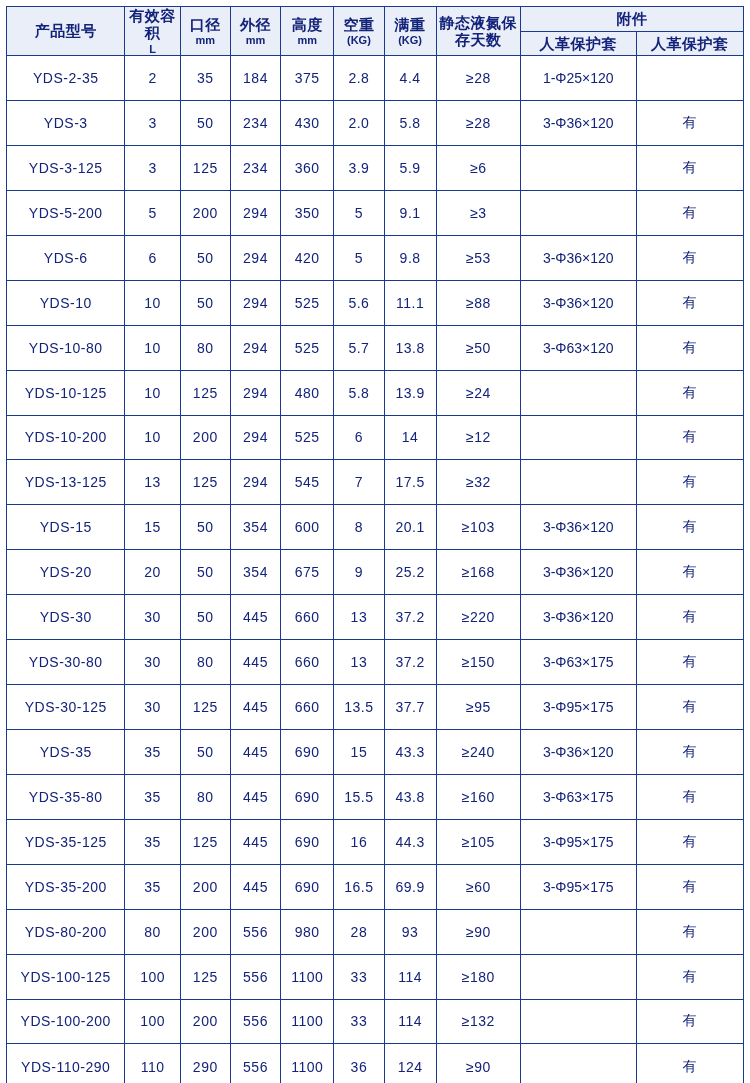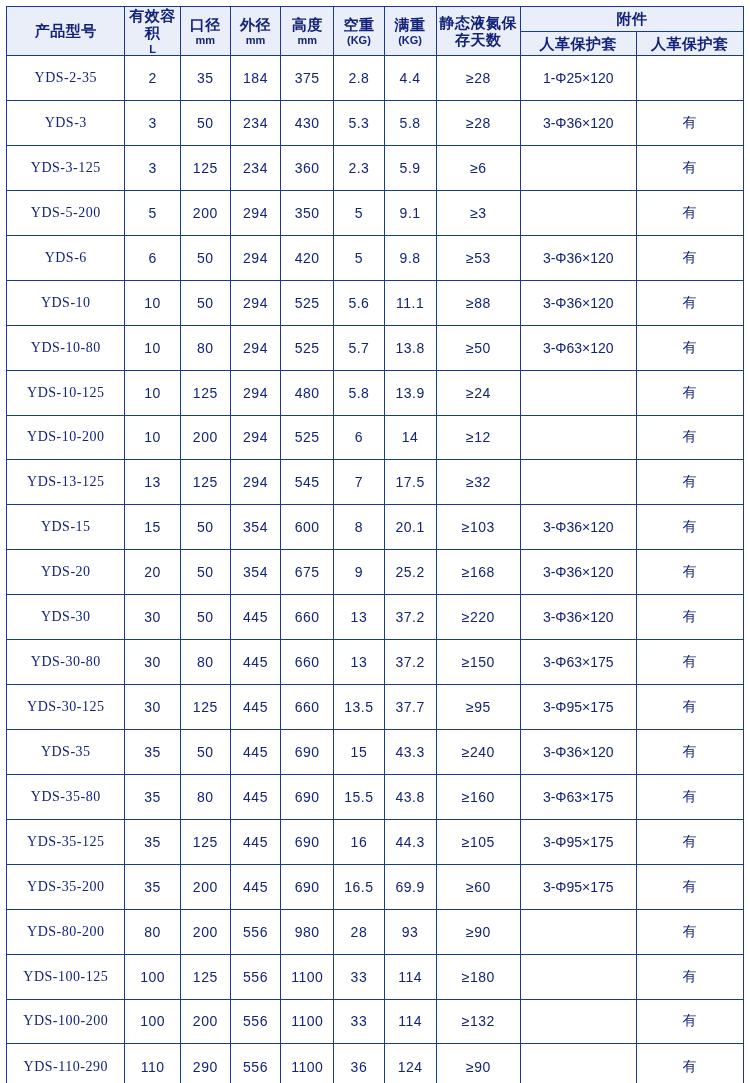--- a/index.html
+++ b/index.html
@@ -49,21 +49,20 @@
   }
   tbody td {
     background: #ffffff;
     font-size: 14px;
     height: 43px;
     letter-spacing: 0.5px;
   }
   tbody td.model {
     font-size: 14px;
     letter-spacing: 0.5px;
-    font-family: Liberation Serif, serif;
   }
   tbody td.bucket {
     font-size: 14px;
     letter-spacing: 0;
   }
   tbody td.cover {
     font-size: 14px;
   }
   col.c-model { width: 118px; }
   col.c-vol   { width: 55px; }
@@ -140,33 +139,33 @@
         <td>≥28</td>
         <td class="bucket">1-Φ25×120</td>
         <td class="cover"></td>
       </tr>
       <tr>
         <td class="model">YDS-3</td>
         <td>3</td>
         <td>50</td>
         <td>234</td>
         <td>430</td>
-        <td>5.3</td>
+        <td>2.0</td>
         <td>5.8</td>
         <td>≥28</td>
         <td class="bucket">3-Φ36×120</td>
         <td class="cover">有</td>
       </tr>
       <tr>
         <td class="model">YDS-3-125</td>
         <td>3</td>
         <td>125</td>
         <td>234</td>
         <td>360</td>
-        <td>2.3</td>
+        <td>3.9</td>
         <td>5.9</td>
         <td>≥6</td>
         <td class="bucket"></td>
         <td class="cover">有</td>
       </tr>
       <tr>
         <td class="model">YDS-5-200</td>
         <td>5</td>
         <td>200</td>
         <td>294</td>

